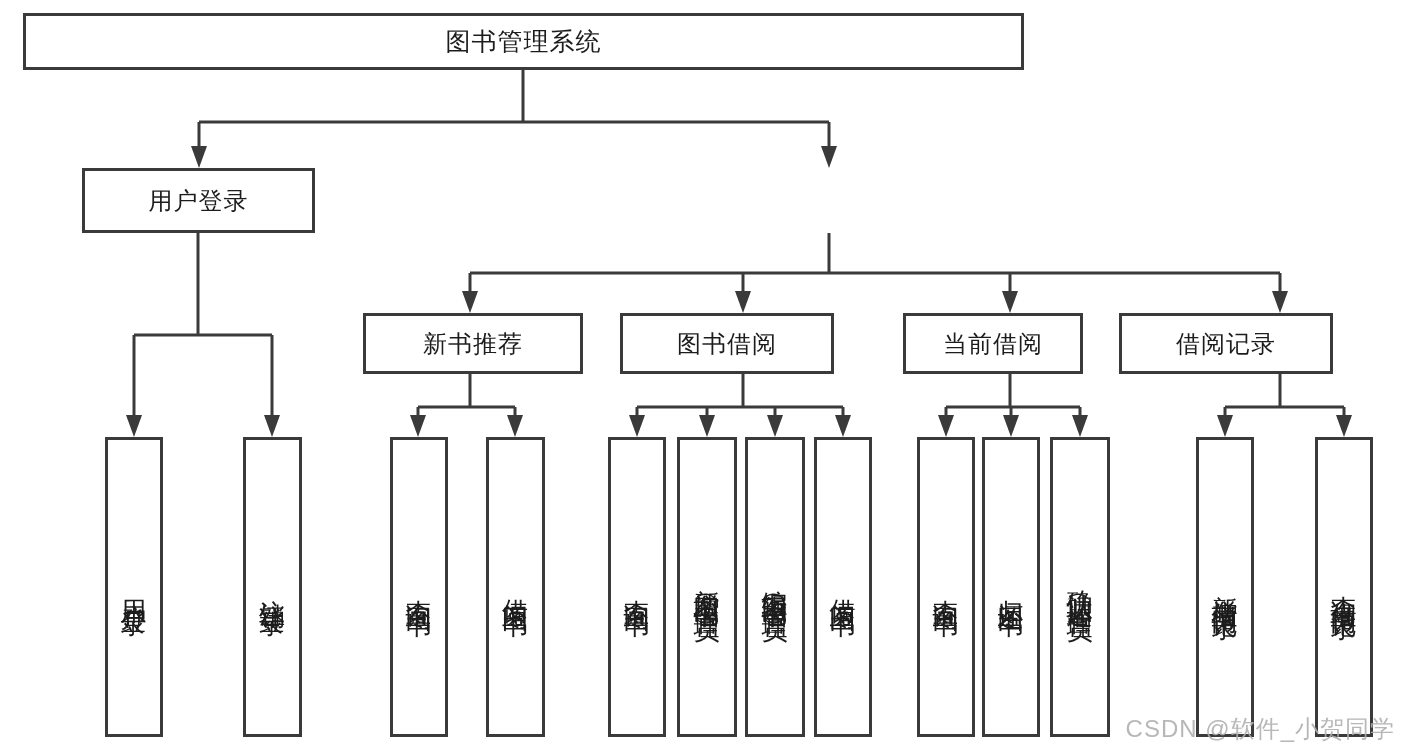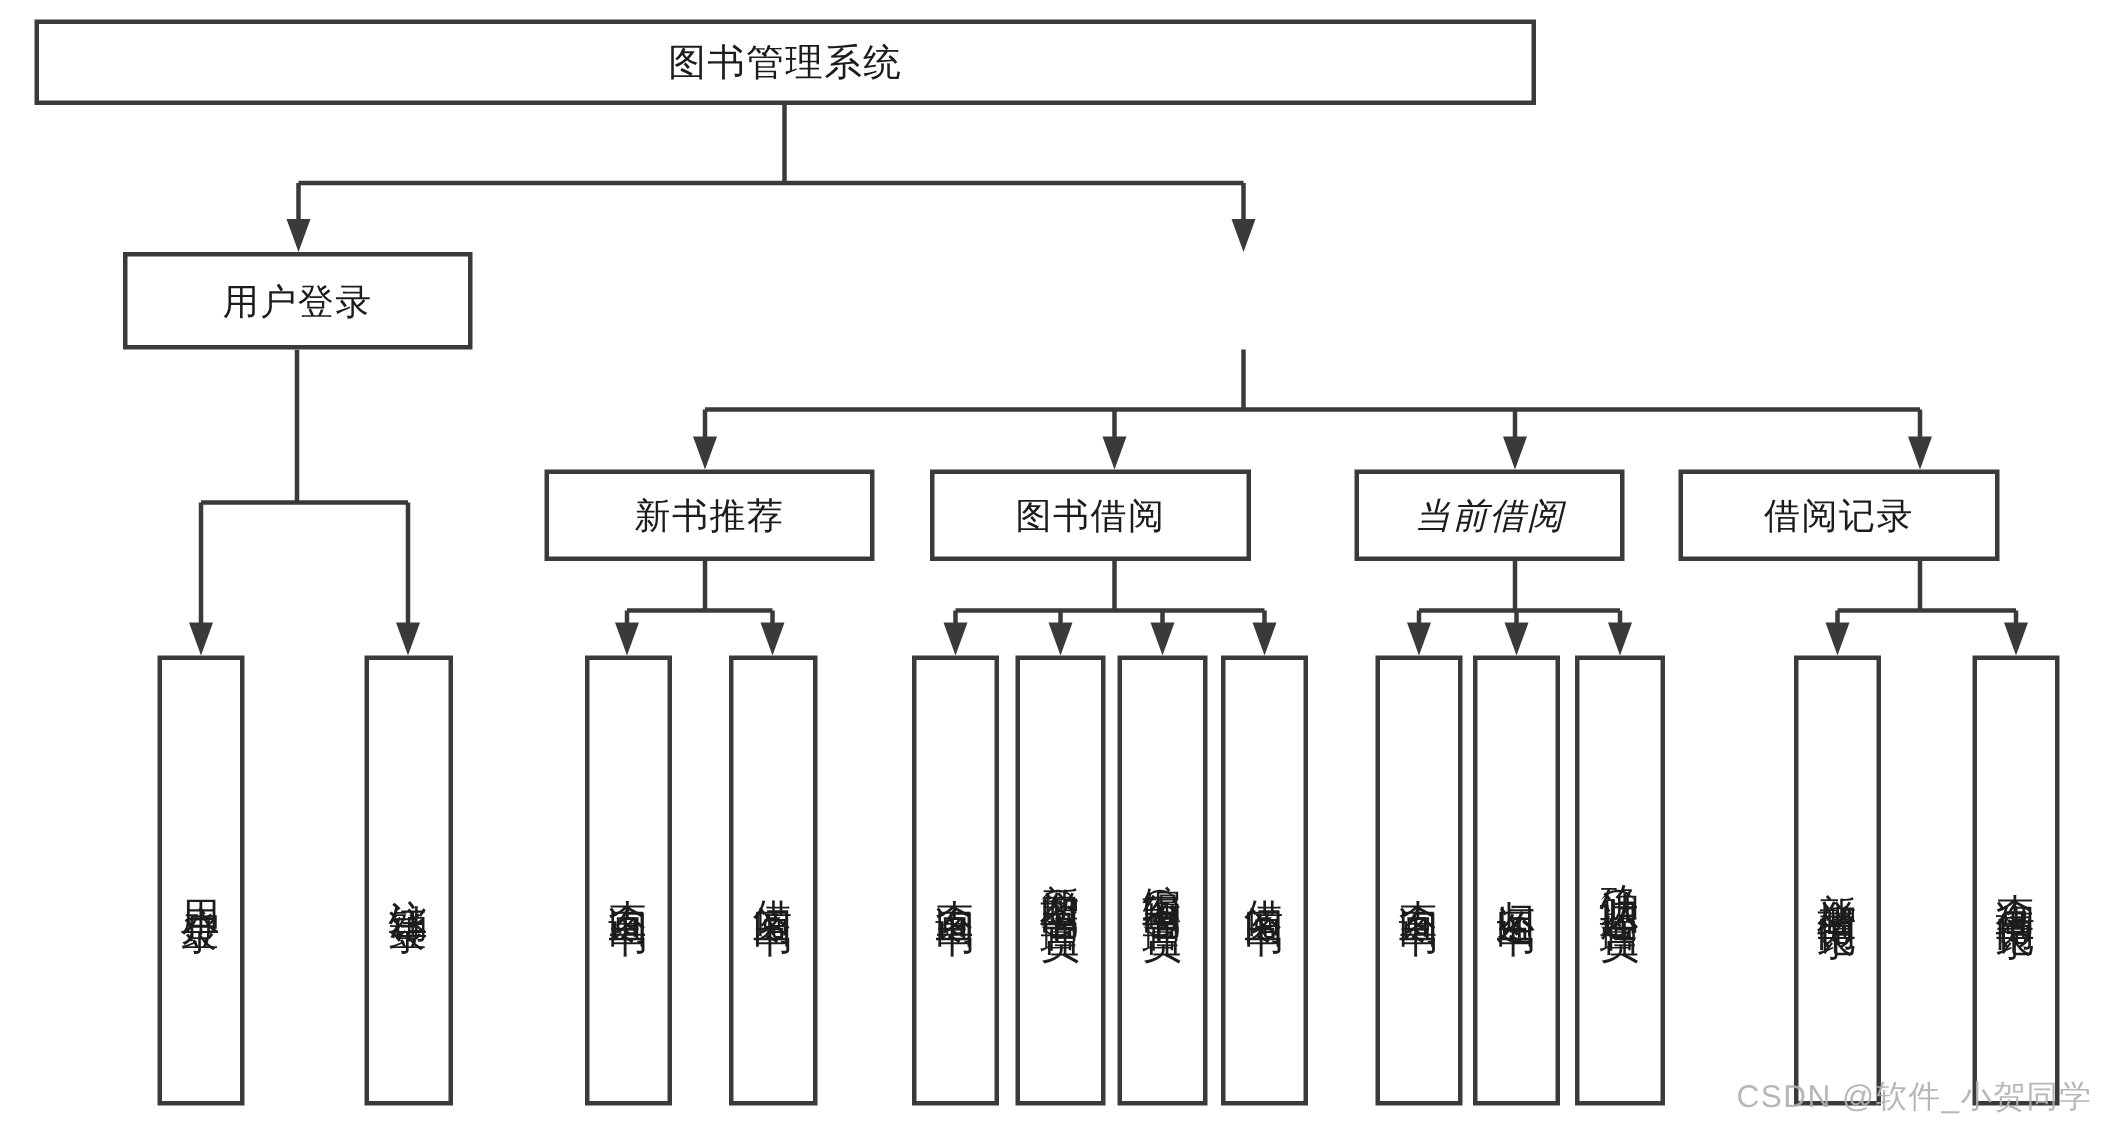--- a/index.html
+++ b/index.html
@@ -47,21 +47,21 @@
     writing-mode: vertical-rl;
     text-orientation: mixed;
     font-size: 26px;
     letter-spacing: 4px;
     line-height: 1;
   }
   .watermark {
     position: absolute;
     right: 10px;
     bottom: 2px;
-    font-size: 21px;
+    font-size: 24px;
     color: #b0b0b0;
     letter-spacing: 1px;
     z-index: 3;
     opacity: 0.9;
   }
 </style>
 </head>
 <body>
 
 <div class="canvas">
@@ -139,21 +139,21 @@
   <div class="node hbox" style="left:82px; top:168px; width:233px; height:65px;">
     <span>用户登录</span>
   </div>
 
   <div class="node hbox" style="left:363px; top:313px; width:220px; height:61px;">
     <span>新书推荐</span>
   </div>
   <div class="node hbox" style="left:620px; top:313px; width:214px; height:61px;">
     <span>图书借阅</span>
   </div>
-  <div class="node hbox" style="left:903px; top:313px; width:180px; height:61px;font-style:italic;">
+  <div class="node hbox" style="left:903px; top:313px; width:180px; height:61px;">
     <span>当前借阅</span>
   </div>
   <div class="node hbox" style="left:1119px; top:313px; width:214px; height:61px;">
     <span>借阅记录</span>
   </div>
 
   <div class="node vbox" style="left:105px; top:437px; width:58px; height:300px;">
     <span>用户登录</span>
   </div>
   <div class="node vbox" style="left:243px; top:437px; width:59px; height:300px;">

